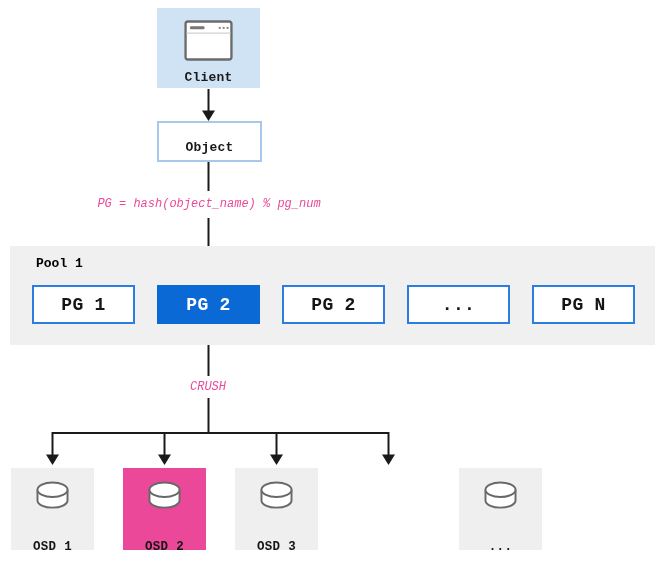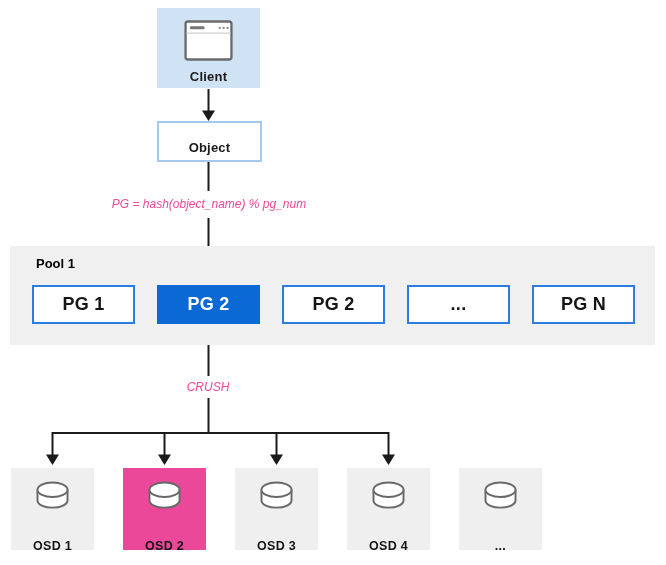--- a/index.html
+++ b/index.html
@@ -1,18 +1,18 @@
 <!DOCTYPE html>
 <html><head>
 <meta charset="utf-8">
 <style>
   html,body{margin:0;padding:0;background:#ffffff;}
   #canvas{
     position:relative;width:666px;height:565px;background:#ffffff;overflow:hidden;
-    font-family:Liberation Sans, sans-serif;color:#151515;
+    font-family:Liberation Mono, monospace;color:#151515;
   }
   .abs{position:absolute;}
 
   
   .client-box{
     left:157px;top:8px;width:103px;height:80px;background:#cfe3f4;
     display:flex;flex-direction:column;align-items:center;justify-content:flex-start;
   }
   .client-box .win-icon{margin-top:12px;}
   .node-label{font-size:13px;font-weight:700;letter-spacing:.2px;color:#1a1a1a;margin-top:4px;}
@@ -147,29 +147,20 @@
   </div>
   <div class="abs osd-box" style="left:235px">
     <span class="disk-icon">
       <svg width="35" height="31" viewBox="0 0 36 32">
         <path d="M2.5 9 L2.5 20 A15.5 7.5 0 0 0 33.5 20 L33.5 9" fill="#ffffff" stroke="#686868" stroke-width="2"></path>
         <ellipse cx="18" cy="9" rx="15.5" ry="7.5" fill="#ffffff" stroke="#686868" stroke-width="2"></ellipse>
       </svg>
     </span>
     <span class="osd-label">OSD 3</span>
   </div>
-  <div class="abs osd-box" style="left:347px">
-    <span class="disk-icon">
-      <svg width="35" height="31" viewBox="0 0 36 32">
-        <path d="M2.5 9 L2.5 20 A15.5 7.5 0 0 0 33.5 20 L33.5 9" fill="#ffffff" stroke="#686868" stroke-width="2"></path>
-        <ellipse cx="18" cy="9" rx="15.5" ry="7.5" fill="#ffffff" stroke="#686868" stroke-width="2"></ellipse>
-      </svg>
-    </span>
-    <span class="osd-label">OSD 4</span>
-  </div>
   <div class="abs osd-box" style="left:459px">
     <span class="disk-icon">
       <svg width="35" height="31" viewBox="0 0 36 32">
         <path d="M2.5 9 L2.5 20 A15.5 7.5 0 0 0 33.5 20 L33.5 9" fill="#ffffff" stroke="#686868" stroke-width="2"></path>
         <ellipse cx="18" cy="9" rx="15.5" ry="7.5" fill="#ffffff" stroke="#686868" stroke-width="2"></ellipse>
       </svg>
     </span>
     <span class="osd-label">...</span>
   </div>
 

